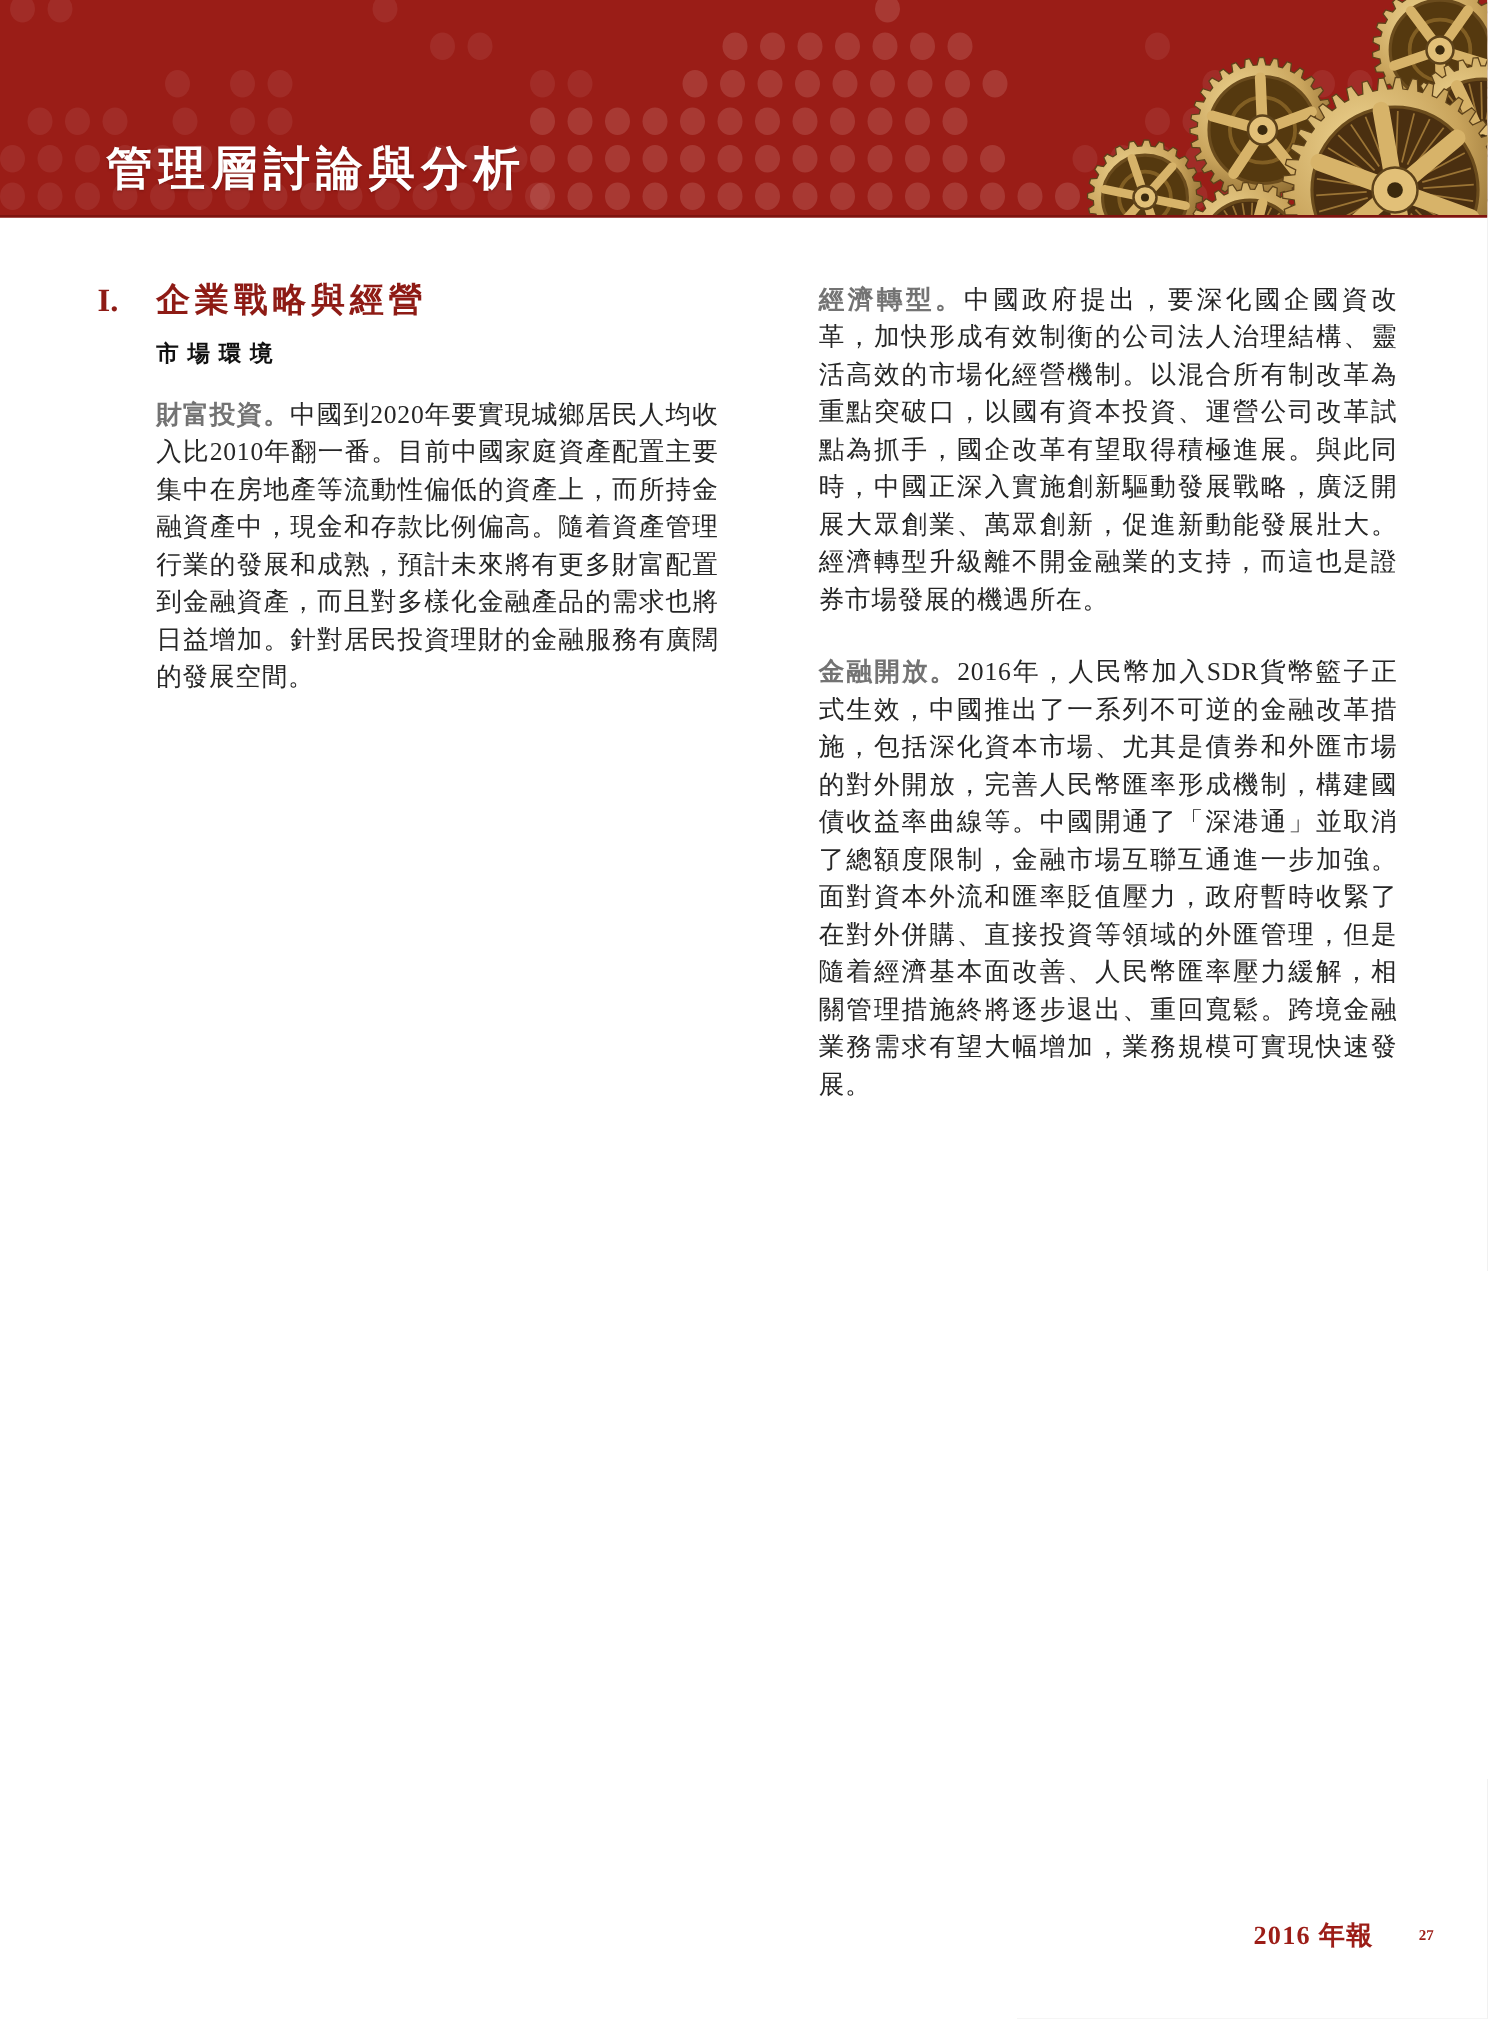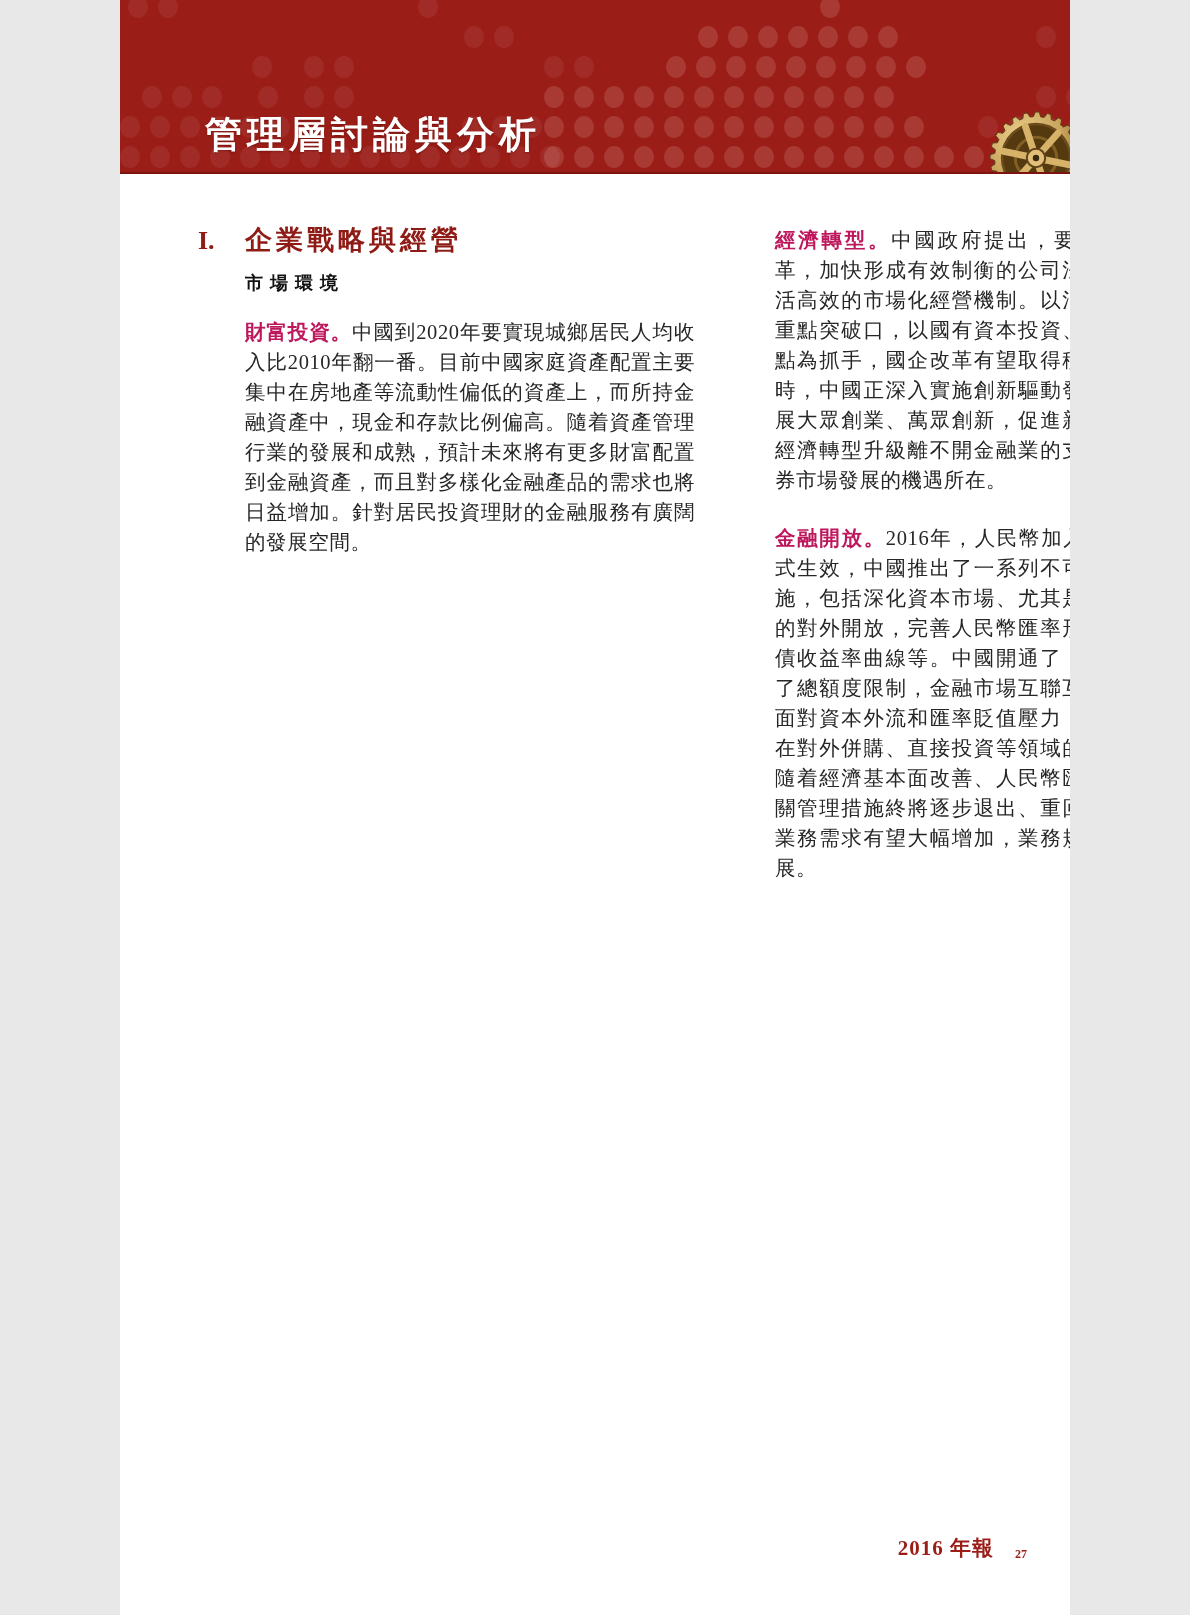--- a/index.html
+++ b/index.html
@@ -1,18 +1,18 @@
 <!DOCTYPE html>
 <html style="--c-banner: #9a1d17; --c-accent: #8e1b15; --c-footer: #9c1d17; --c-text: #262626;"><head>
 <meta charset="utf-8">
 <style>
   html,body{margin:0;padding:0;background:#e8e8e8;}
   .page{
     position:relative;
-    width:950px;height:1615px;
+    width:1190px;height:1615px;
     margin:0 auto;
     background:#ffffff;
     overflow:hidden;
     font-family:"Liberation Serif","DejaVu Serif",serif;
   }
 
   
   .banner{
     position:absolute;top:0;left:0;width:1190px;height:172px;
     background:var(--c-banner,#9a1d17);
@@ -53,26 +53,26 @@
   .col-left p{margin:0 0 0 47px;}
   p.body-par{
     font-size:20.5px;line-height:30px;letter-spacing:.6px;
     text-align:justify;text-justify:inter-character;
     margin-top:22px;
   }
   .col-left p.body-par + p.body-par{margin-top:40px;}
   .col-right p.body-par{margin:0;}
   .col-right p.body-par + p.body-par{margin-top:28px;}
   .col-right p.body-par:first-child{margin-top:0;padding-top:3px;}
-  .lead{font-weight:bold;color:#be185d;}
+  .lead{font-weight:bold;color:#737373;}
 
   
   .footer{
     position:absolute;top:1534px;right:43px;
-    display:inline-flex;align-items:flex-end;gap:21px;
+    display:inline-flex;align-items:center;gap:36px;
     color:var(--c-footer,#9c1d17);
   }
   .footer .report{font-size:21px;font-weight:bold;letter-spacing:1px;}
   .footer .pagenum{font-size:12px;font-weight:bold;}
 </style>
 </head>
 <body>
 
 <div class="page">
 

